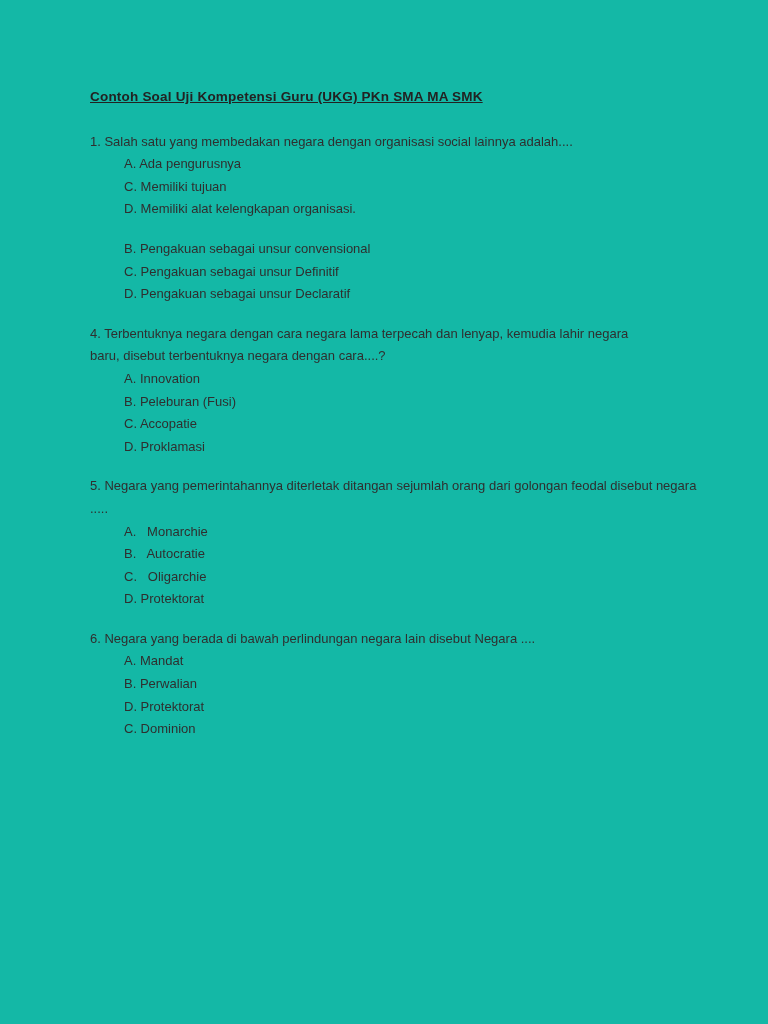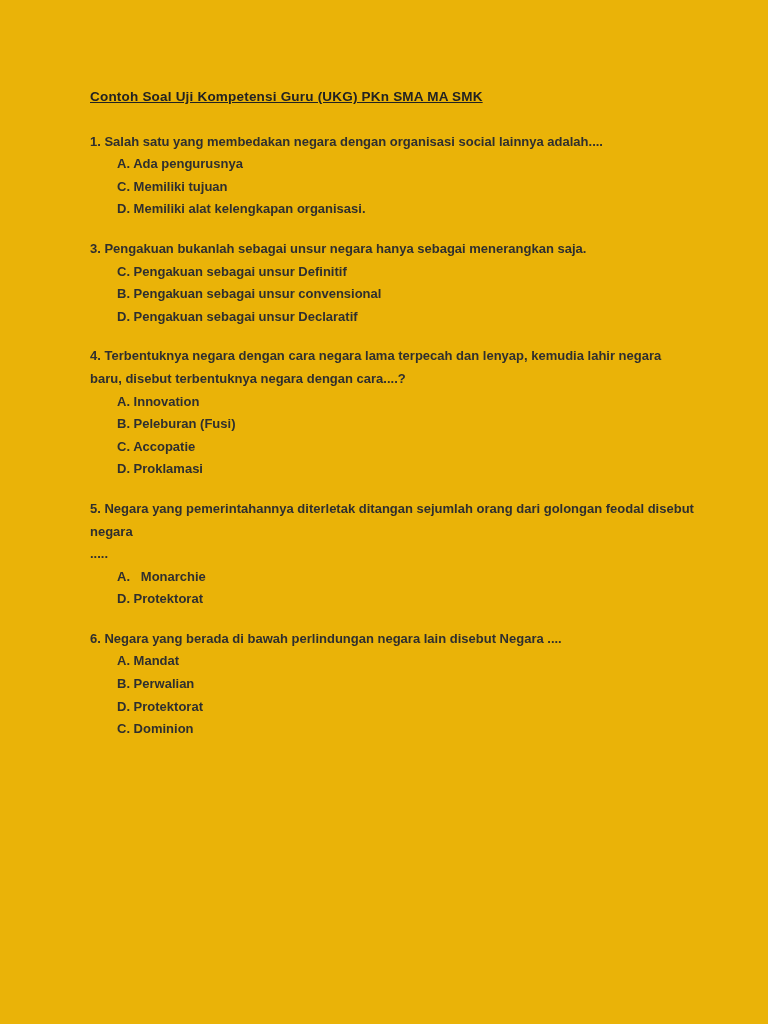--- a/index.html
+++ b/index.html
@@ -9,84 +9,84 @@
   }
   body {
     width: 768px;
     height: 1024px;
     overflow: hidden;
   }
   .page {
     box-sizing: border-box;
     width: 768px;
     height: 1024px;
-    background: #eab308;
+    background: #14b8a6;
     padding: 86px 60px 0 90px;
     font-family: "Liberation Sans", "DejaVu Sans", sans-serif;
     color: #2f2f2f;
   }
   .title {
     font-size: 13.5px;
     line-height: 22.6px;
     font-weight: 700;
     text-decoration: underline;
     margin: 0 0 22px 0;
     letter-spacing: 0.2px;
     color: #222222;
   }
   .question {
     margin: 0 0 17px 0;
-    font-weight: bold;
   }
   .q-text,
   .option {
     font-size: 13px;
     line-height: 22.6px;
     margin: 0;
     white-space: pre-wrap;
   }
   .option {
-    margin-left: 27px;
+    margin-left: 34px;
   }
 </style>
 </head>
 <body>
 
 <div class="page">
 
   <h1 class="title">Contoh Soal Uji Kompetensi Guru (UKG) PKn SMA MA SMK</h1>
 
   <section class="question">
     <p class="q-text">1. Salah satu yang membedakan negara dengan organisasi social lainnya adalah....</p>
     <p class="option">A. Ada pengurusnya</p>
     <p class="option">C. Memiliki tujuan</p>
     <p class="option">D. Memiliki alat kelengkapan organisasi.</p>
   </section>
 
 
   <section class="question">
-    <p class="q-text">3. Pengakuan bukanlah sebagai unsur negara hanya sebagai menerangkan saja.</p>
+    <p class="option">B. Pengakuan sebagai unsur convensional</p>
     <p class="option">C. Pengakuan sebagai unsur Definitif</p>
-    <p class="option">B. Pengakuan sebagai unsur convensional</p>
     <p class="option">D. Pengakuan sebagai unsur Declaratif</p>
   </section>
 
   <section class="question">
     <p class="q-text">4. Terbentuknya negara dengan cara negara lama terpecah dan lenyap, kemudia lahir negara
 baru, disebut terbentuknya negara dengan cara....?</p>
     <p class="option">A. Innovation</p>
     <p class="option">B. Peleburan (Fusi)</p>
     <p class="option">C. Accopatie</p>
     <p class="option">D. Proklamasi</p>
   </section>
 
   <section class="question">
     <p class="q-text">5. Negara yang pemerintahannya diterletak ditangan sejumlah orang dari golongan feodal disebut negara
 .....</p>
     <p class="option">A.   Monarchie</p>
+    <p class="option">B.   Autocratie</p>
+    <p class="option">C.   Oligarchie</p>
     <p class="option">D. Protektorat</p>
   </section>
 
   <section class="question">
     <p class="q-text">6. Negara yang berada di bawah perlindungan negara lain disebut Negara ....</p>
     <p class="option">A. Mandat</p>
     <p class="option">B. Perwalian</p>
     <p class="option">D. Protektorat</p>
     <p class="option">C. Dominion</p>
   </section>

